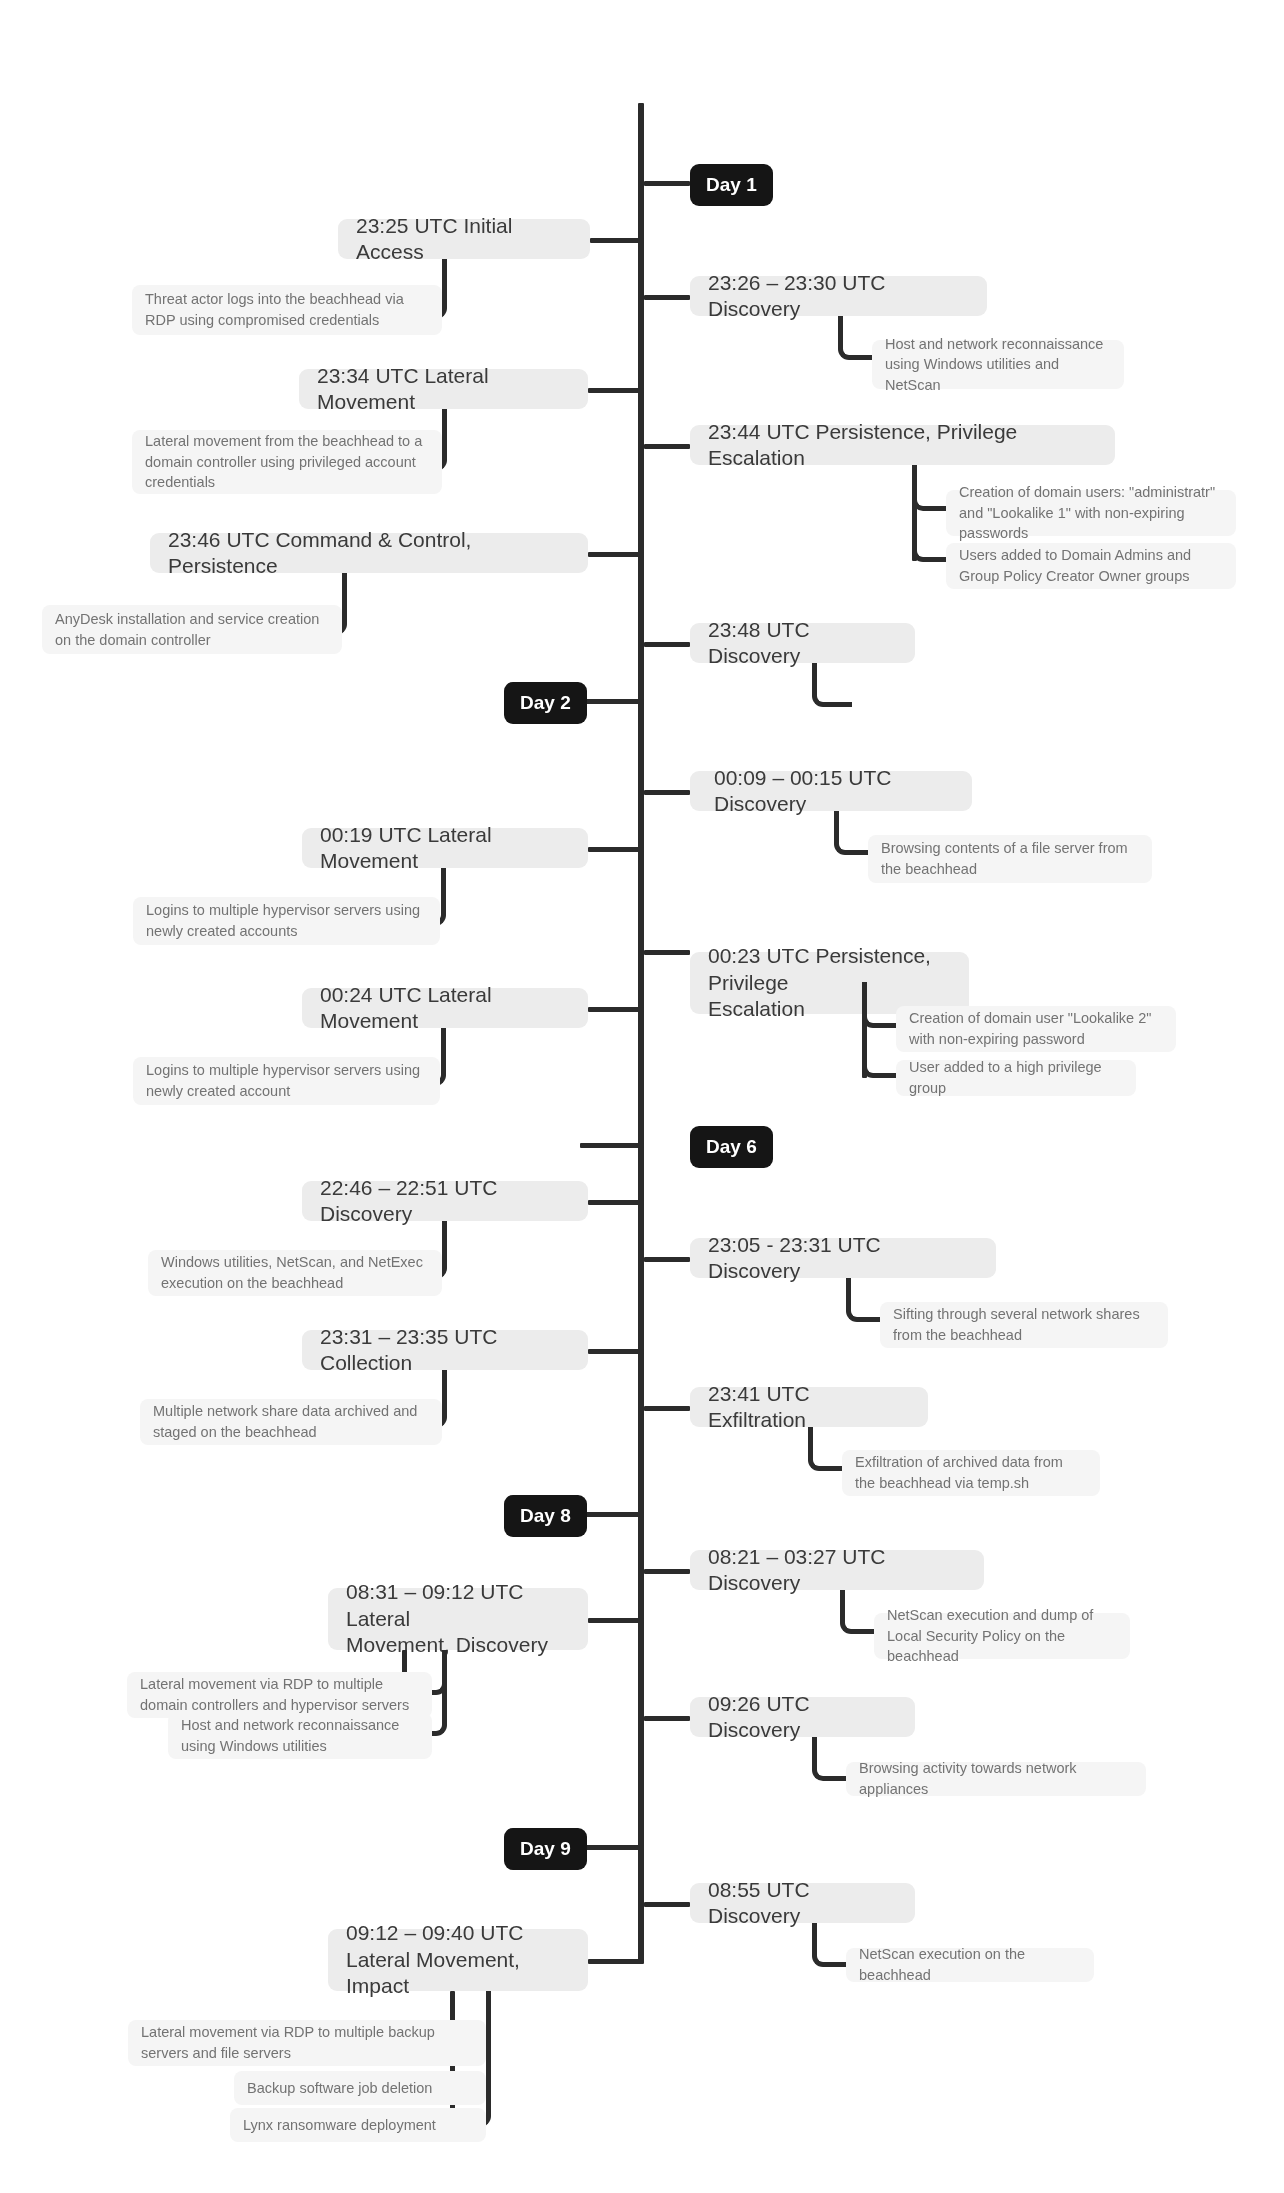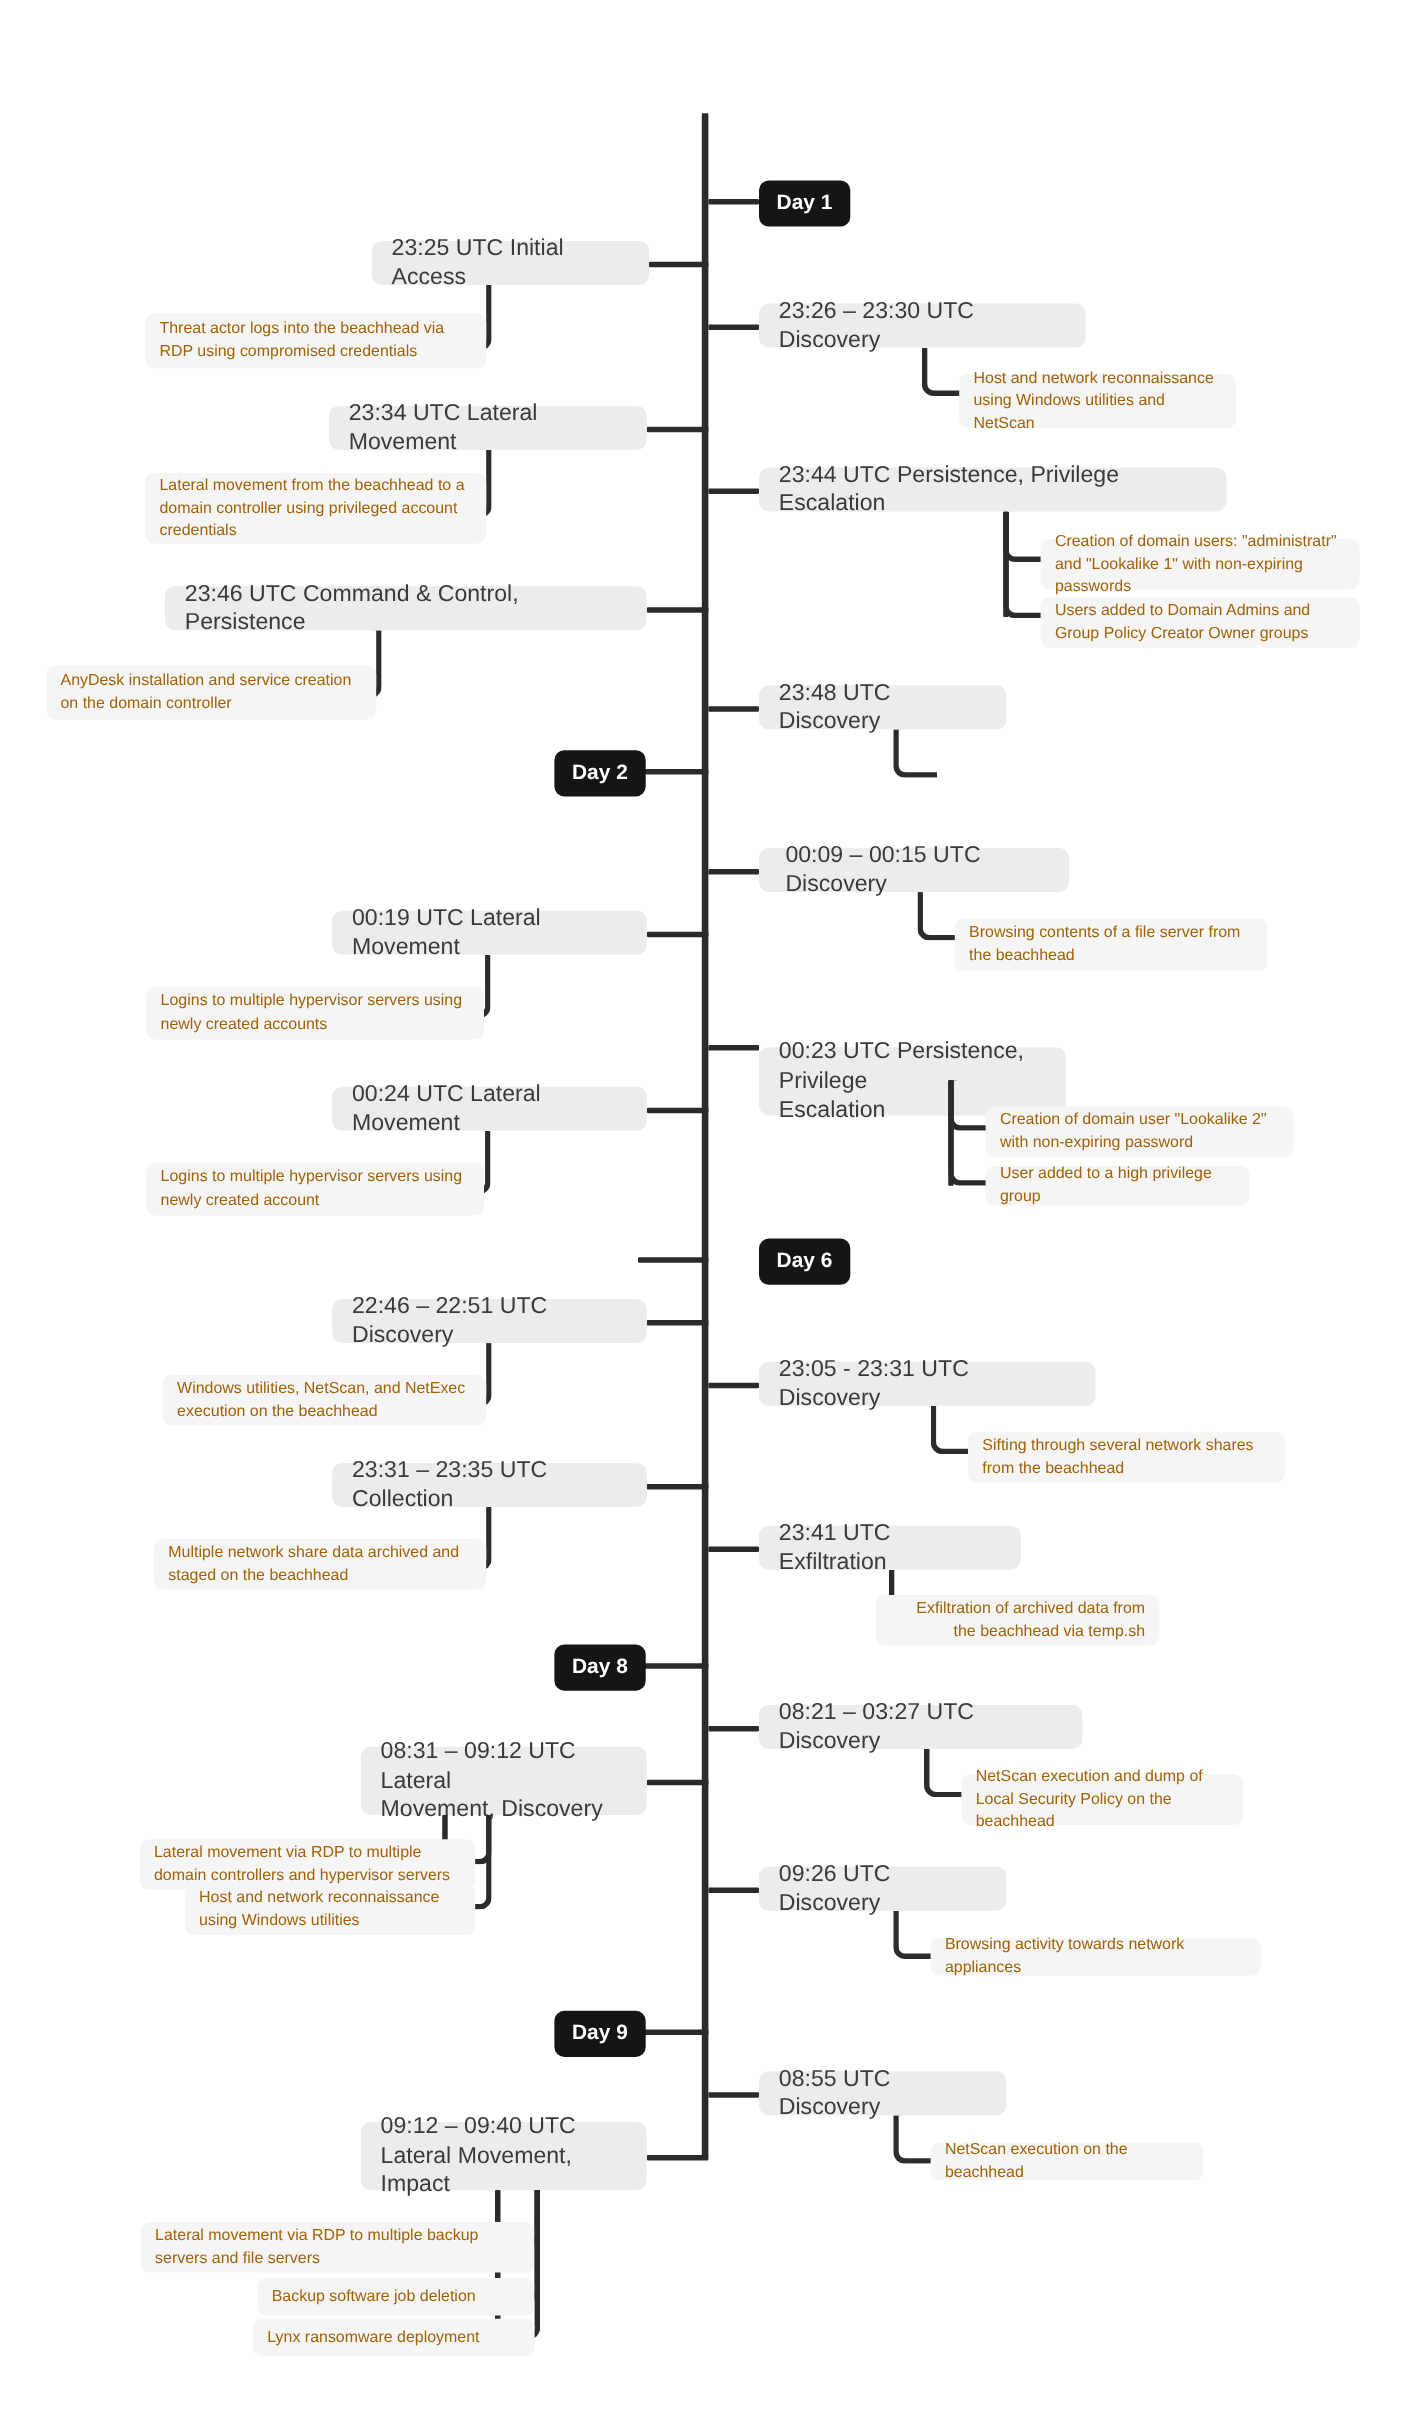--- a/index.html
+++ b/index.html
@@ -77,21 +77,21 @@
     align-items: center;
   }
   .node.left  { justify-content: flex-end; text-align: left; }
   .node.right { justify-content: flex-start; text-align: left; }
 
   
   .note {
     position: absolute;
     background: #f5f5f5;
     border-radius: 8px;
-    color: #a16207;
+    color: #737373;
     font-size: 14.5px;
     line-height: 1.42;
     padding: 9px 13px;
     white-space: pre-line;
     display: flex;
     align-items: center;
   }
   .note.left  { justify-content: flex-start; }
   .note.right { justify-content: flex-start; }
 
@@ -209,21 +209,21 @@
   <div class="note right" style="left:880px;top:1302px;width:288px;height:46px;">Sifting through several network shares from the beachhead</div>
 
   <div class="conn h" style="left:588px;top:1349px;width:56px;"></div>
   <div class="node left" style="left:302px;top:1330px;width:286px;height:40px;">23:31 – 23:35 UTC Collection</div>
   <div class="elbow dl" style="left:406px;top:1370px;width:41px;height:58px;"></div>
   <div class="note left" style="left:140px;top:1399px;width:302px;height:46px;">Multiple network share data archived and staged on the beachhead</div>
 
   <div class="conn h" style="left:644px;top:1406px;width:46px;"></div>
   <div class="node right" style="left:690px;top:1387px;width:238px;height:40px;">23:41 UTC Exfiltration</div>
   <div class="elbow dr" style="left:808px;top:1427px;width:40px;height:44px;"></div>
-  <div class="note right" style="left:796px;top:1450px;width:258px;height:46px;text-align:right;">Exfiltration of archived data from the beachhead via temp.sh</div>
+  <div class="note right" style="left:842px;top:1450px;width:258px;height:46px;">Exfiltration of archived data from the beachhead via temp.sh</div>
 
   <div class="conn h" style="left:580px;top:1512px;width:64px;"></div>
   <div class="day-badge" style="left:504px;top:1495px;">Day 8</div>
 
   <div class="conn h" style="left:644px;top:1569px;width:46px;"></div>
   <div class="node right" style="left:690px;top:1550px;width:294px;height:40px;">08:21 – 03:27 UTC Discovery</div>
   <div class="elbow dr" style="left:840px;top:1590px;width:40px;height:44px;"></div>
   <div class="note right" style="left:874px;top:1613px;width:256px;height:46px;">NetScan execution and dump of Local Security Policy on the beachhead</div>
 
   <div class="conn h" style="left:588px;top:1618px;width:56px;"></div>

